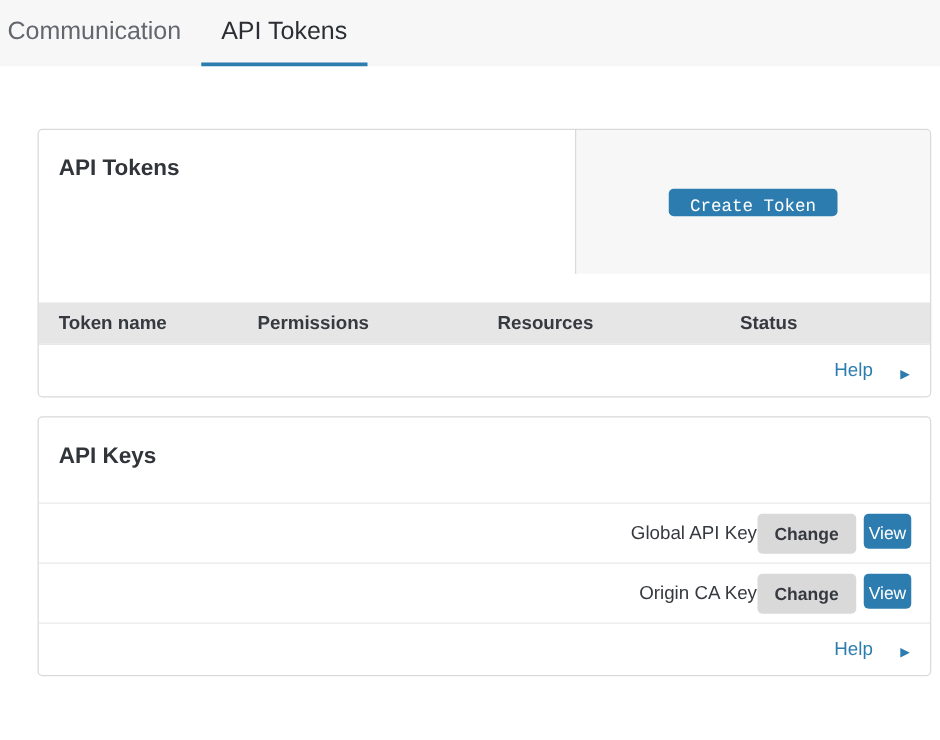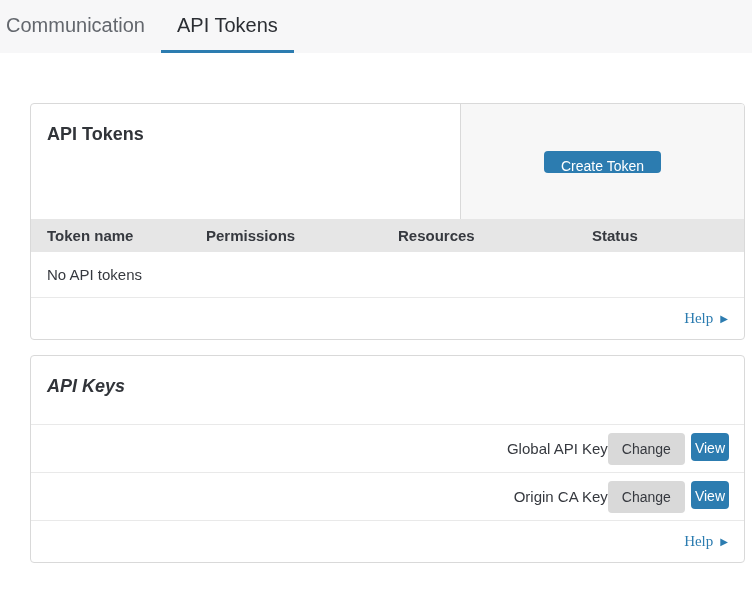--- a/index.html
+++ b/index.html
@@ -78,37 +78,39 @@
     font-size: 14px;
     border: none;
     border-radius: 4px;
     cursor: pointer;
     line-height: 1;
   }
   .btn-primary {
     background: #2c7cb0;
     color: #ffffff;
   }
-  .btn-create { padding: 8px 17px; height: 22px; }
+  .btn-create { padding: 8px 17px; height: 22px; font-family: Liberation Mono, monospace; }
   .btn-gray {
     background: #d9d9d9;
     color: #36393f;
     padding: 8px 14px;
     height: 32px;
+    font-weight: bold;
   }
   .btn-view { padding: 8px 4px; height: 28px; }
 
   .table-header {
     display: flex;
     align-items: center;
     background: #e6e6e6;
     height: 33px;
     font-size: 15px;
     font-weight: 700;
     color: #36393f;
+    margin-top: 23px;
   }
   .col-1 { width: 175px; padding-left: 16px; }
   .col-2 { width: 192px; }
   .col-3 { width: 194px; }
   .col-4 { flex: 1; }
 
   .empty-row {
     height: 45px;
     display: flex;
     align-items: center;
@@ -120,33 +122,32 @@
   .help-row {
     border-top: 1px solid #e9e9e9;
     height: 42px;
     display: flex;
     align-items: center;
     justify-content: flex-end;
     padding-right: 16px;
   }
   .help-link {
     display: flex;
-    align-items: center;
-    gap: 7px;
+    align-items: flex-end;
+    gap: 22px;
     color: #2c7cb0;
     font-size: 15px;
     text-decoration: none;
     cursor: pointer;
-    font-family: Liberation Serif, serif;
   }
   .help-arrow { font-size: 10px; line-height: 1; padding-top: 1px; }
 
   
   .keys-head { padding: 18px 16px; }
-  .keys-head .card-title { margin-bottom: 8px; font-style: italic; }
+  .keys-head .card-title { margin-bottom: 8px; }
   .key-row {
     border-top: 1px solid #e9e9e9;
     height: 48px;
     display: flex;
     align-items: center;
     justify-content: flex-end;
     padding: 0 15px 0 16px;
     font-size: 15px;
     color: #36393f;
   }
@@ -172,21 +173,20 @@
       </div>
     </div>
 
     <div class="table-header">
       <div class="col-1">Token name</div>
       <div class="col-2">Permissions</div>
       <div class="col-3">Resources</div>
       <div class="col-4">Status</div>
     </div>
 
-    <div class="empty-row">No API tokens</div>
 
     <div class="help-row">
       <a class="help-link">
         <span>Help</span>
         <span class="help-arrow">▶</span>
       </a>
     </div>
   </section>
 
   <section class="card">

